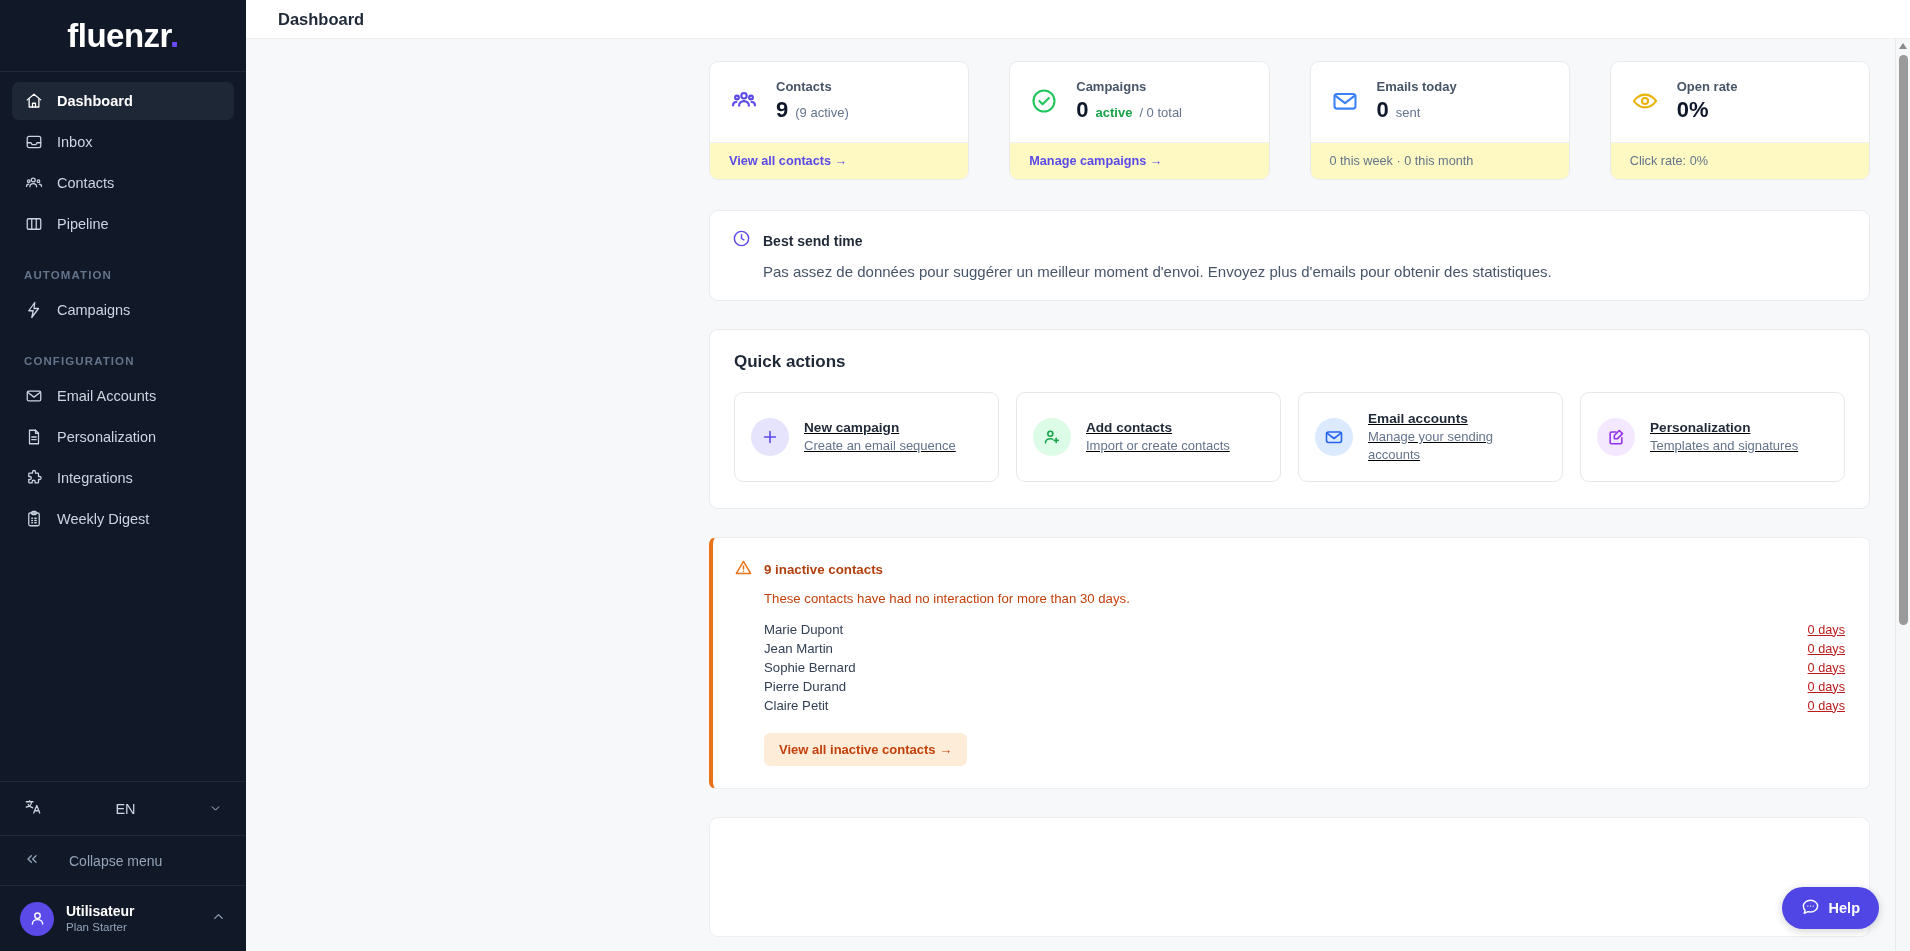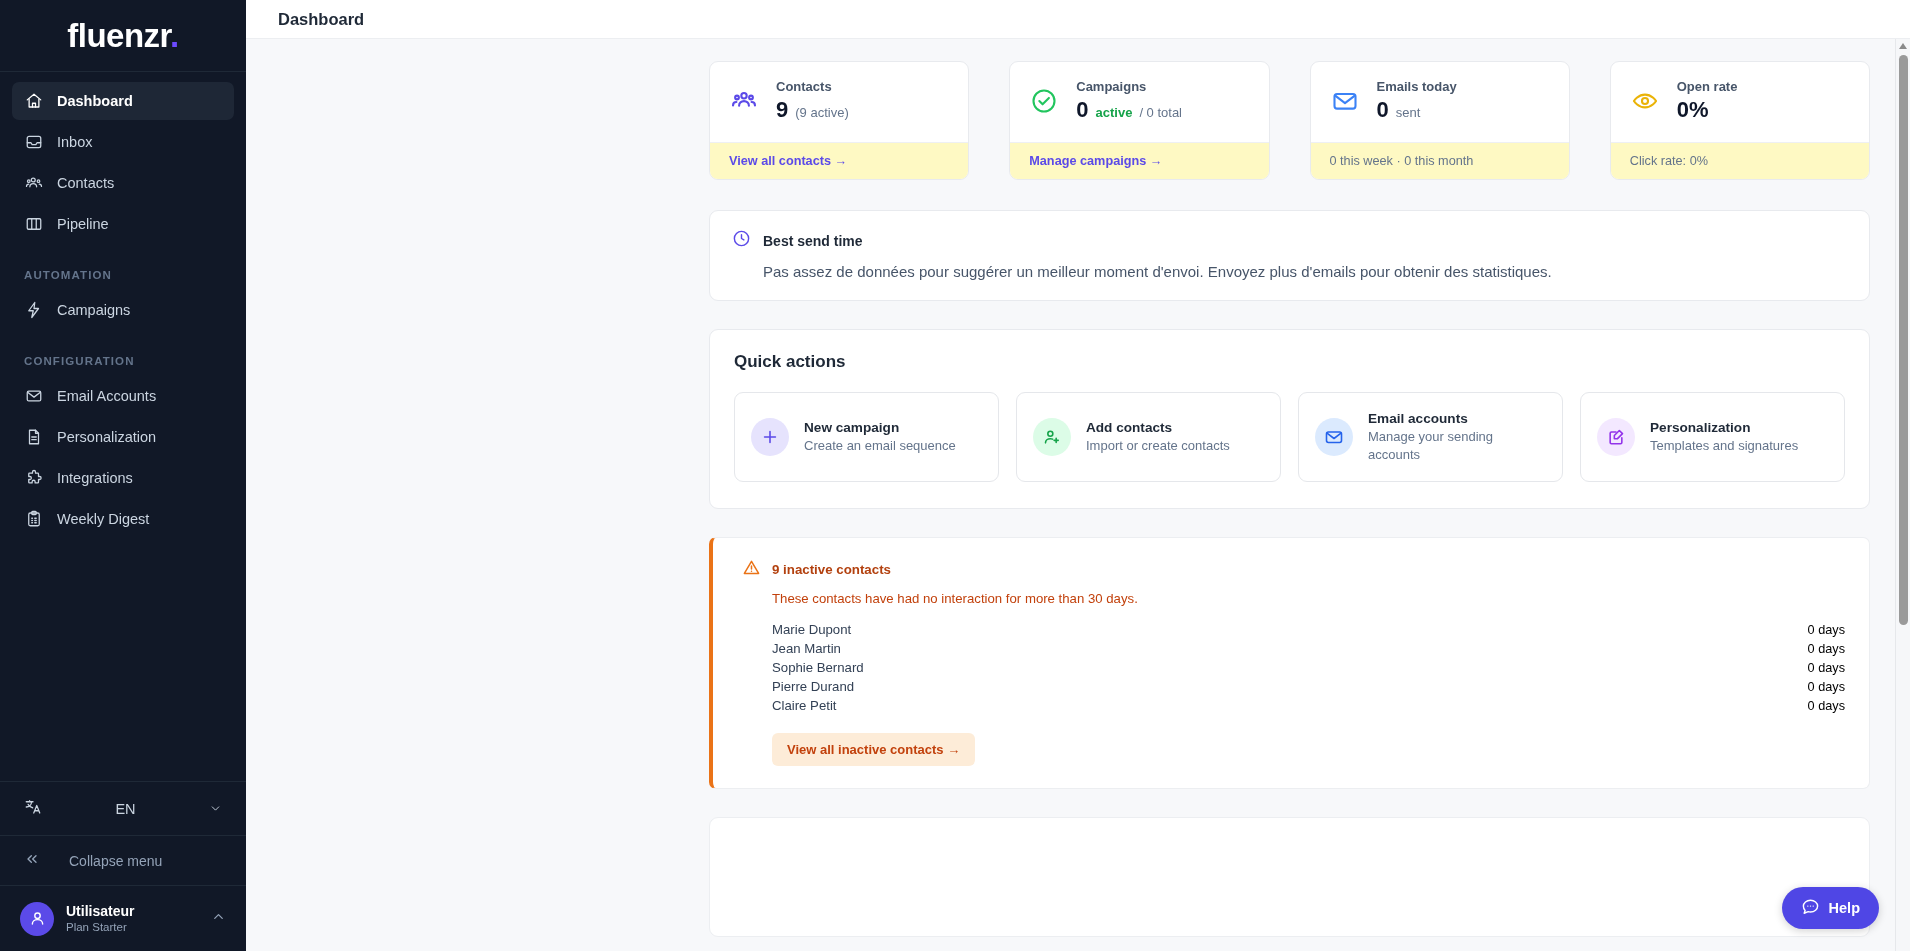--- a/index.html
+++ b/index.html
@@ -116,45 +116,45 @@
   .bst-head svg { width: 19px; height: 19px; stroke: #5b4ae8; fill: none; stroke-width: 1.8; stroke-linecap: round; stroke-linejoin: round; }
   .bst-title { font-size: 14px; font-weight: 700; color: #1f2937; }
   .bst-text { font-size: 15px; color: #475569; margin: 11px 0 0 31px; }
 
   
   .qa-card {
     margin: 28px 40px 0 463px; background: #ffffff;
     border: 1px solid #e8eaee; border-radius: 9px; padding: 22px 24px 26px 24px;
   }
   .qa-title { font-size: 17px; font-weight: 700; color: #1f2937; margin-bottom: 20px; }
-  .qa-grid { display: flex; gap: 17px; }
+  .qa-grid { display: flex; gap: 17px; text-decoration: underline; }
   .qa-item {
     flex: 1 1 0; border: 1px solid #e5e7eb; border-radius: 9px;
     padding: 18px 16px; display: flex; align-items: center; gap: 15px;
     min-height: 84px; cursor: pointer; background: #fff;
   }
   .qa-ico { width: 38px; height: 38px; border-radius: 50%; flex: 0 0 38px; display: flex; align-items: center; justify-content: center; }
   .qa-ico svg { width: 20px; height: 20px; fill: none; stroke-width: 1.9; stroke-linecap: round; stroke-linejoin: round; }
   .qa-txt-title { font-size: 13.6px; font-weight: 700; color: #1f2937; }
   .qa-txt-sub { font-size: 13px; color: #64748b; margin-top: 2px; line-height: 1.35; }
 
   
   .alert-card {
     margin: 28px 40px 0 463px; background: #ffffff;
     border: 1px solid #eceef1; border-left: 4px solid #ea7317;
-    border-radius: 7px; padding: 20px 24px 22px 29px;
+    border-radius: 7px; padding: 20px 24px 22px 21px;
   }
   .alert-head { display: flex; align-items: center; gap: 11px; }
   .alert-head svg { width: 19px; height: 19px; stroke: #ea7317; fill: none; stroke-width: 1.9; stroke-linecap: round; stroke-linejoin: round; }
   .alert-title { font-size: 13.3px; font-weight: 700; color: #b3410f; }
   .alert-sub { font-size: 13.2px; color: #c2410c; margin: 10px 0 0 30px; }
   .alert-list { margin: 14px 0 0 30px; }
   .alert-row { display: flex; justify-content: space-between; align-items: center; padding: 2px 0; }
   .alert-name { font-size: 13.2px; color: #334155; }
-  .alert-days { font-size: 12.7px; color: #000000; }
+  .alert-days { font-size: 12.7px; color: #b91c1c; text-decoration: underline; }
   .alert-btn {
     display: inline-block; margin: 18px 0 0 30px;
     background: #fdecd8; color: #c2410c; font-size: 13px; font-weight: 700;
     padding: 9px 15px; border-radius: 6px; border: none; cursor: pointer;
     font-family: "Liberation Sans", sans-serif;
   }
 
   
   .bottom-card {
     margin: 28px 40px 0 463px; background: #ffffff;

